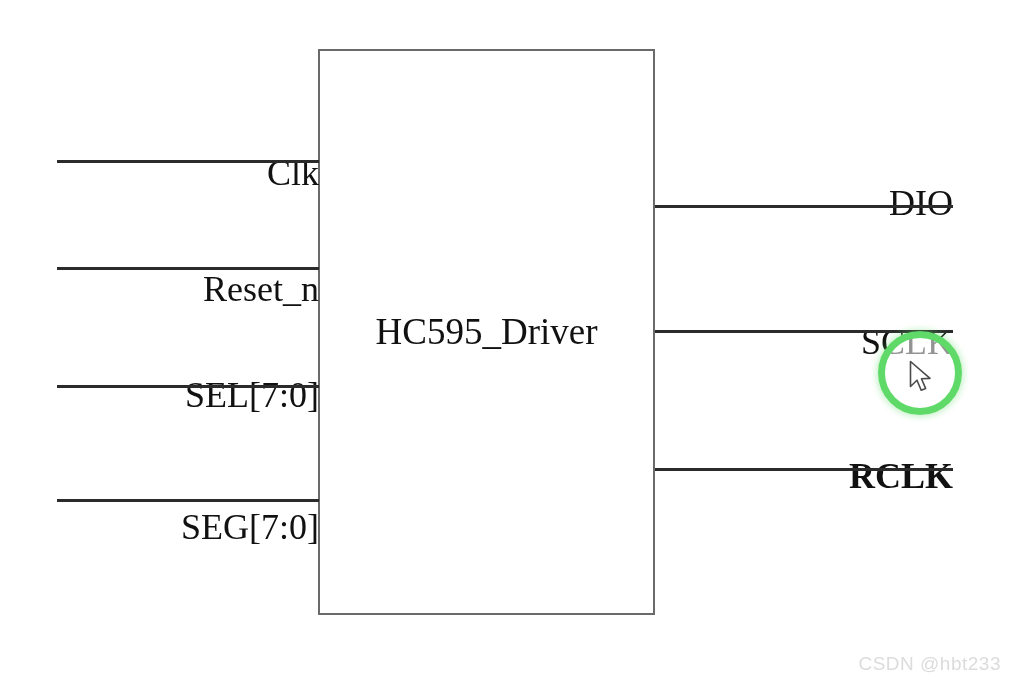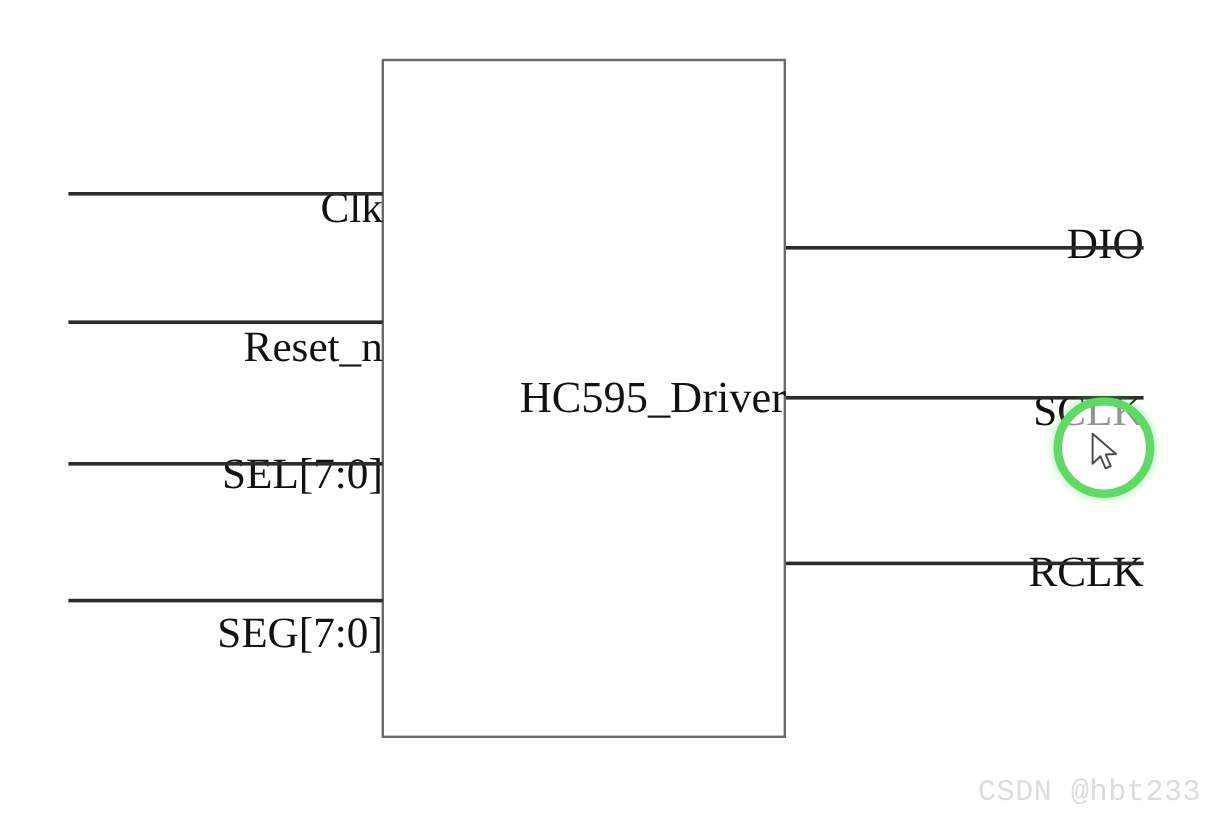--- a/index.html
+++ b/index.html
@@ -25,21 +25,21 @@
     height: 566px;
     border: 2px solid #6a6a6a;
     background: #ffffff;
     box-sizing: border-box;
   }
   .module-title {
     position: absolute;
     left: 318px;
     top: 310px;
     width: 337px;
-    text-align: right;
+    text-align: center;
     font-size: 37px;
     line-height: 44px;
     color: #111111;
     white-space: nowrap;
   }
 
   
   .pin-wire {
     position: absolute;
     height: 0;
@@ -82,22 +82,22 @@
     top: 360px;
     width: 26px;
     height: 34px;
   }
 
   
   .watermark {
     position: absolute;
     right: 16px;
     bottom: 12px;
-    font-family: Liberation Mono, monospace;
-    font-size: 25px;
+    font-family: Liberation Sans, sans-serif;
+    font-size: 19px;
     color: #dcdcdc;
     letter-spacing: 0.5px;
     white-space: nowrap;
   }
 </style>
 </head>
 <body>
 
 <div id="canvas">
 
@@ -134,21 +134,21 @@
       <div class="pin-label" style="top:138px;">DIO</div>
       <div class="pin-wire" style="top:205px;"></div>
     </div>
 
     <div>
       <div class="pin-label" style="top:277px;">SCLK</div>
       <div class="pin-wire" style="top:330px;"></div>
     </div>
 
     <div>
-      <div class="pin-label" style="top:411px;">RCLK</div>
+      <div class="pin-label" style="top:411px;font-weight:bold;">RCLK</div>
       <div class="pin-wire" style="top:468px;"></div>
     </div>
 
   </div>
 
   <div class="click-ring"></div>
 
   <div class="mouse-cursor">
     <svg viewBox="0 0 26 34" width="26" height="34" aria-hidden="true">
       <path d="M2.5 1.5 L2.5 26.5 L9.0 20.2 L13.2 30.2 L17.6 28.4 L13.5 18.8 L22.0 18.4 Z" fill="#ffffff" stroke="#4a4a4a" stroke-width="1.6" stroke-linejoin="round"></path>

